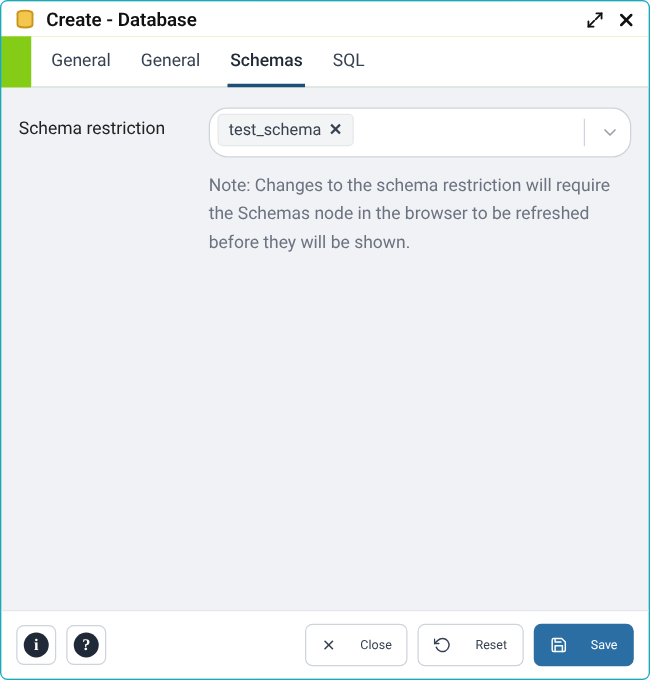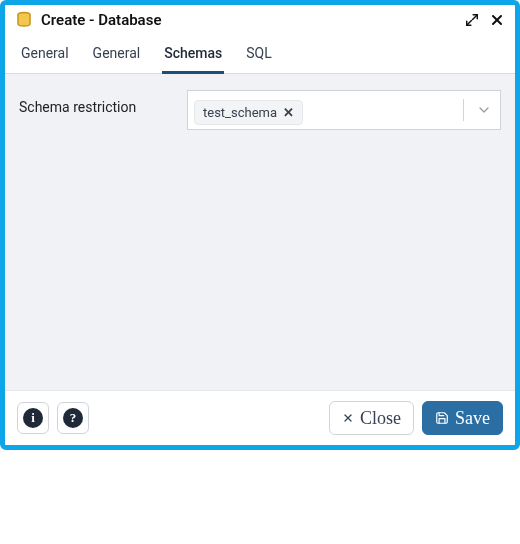--- a/index.html
+++ b/index.html
@@ -1,63 +1,64 @@
 <!DOCTYPE html>
 <html><head>
 <meta charset="utf-8">
 <style>
   * { box-sizing: border-box; margin: 0; padding: 0; }
   html, body { width: 520px; height: 544px; font-family: -apple-system, BlinkMacSystemFont, "Segoe UI", Roboto, Arial, sans-serif; font-size: 14px; color: #222; background: #fff; }
   .dialog {
-    width: 520px; height: 450px;
+    width: 520px; height: 544px;
     display: flex; flex-direction: column;
-    border: 5px solid #0ea5e9;
+    border: 1px solid #0ea5e9;
     border-radius: 6px;
     overflow: hidden;
     background: #84cc16;
   }
   .titlebar {
     display: flex; align-items: center; justify-content: space-between;
     padding: 6px 10px 4px 10px;
     background: #fff;
   }
   .titlebar-left { display: flex; align-items: center; gap: 8px; }
   .title-text { font-weight: 600; font-size: 15px; color: #111; }
   .titlebar-right { display: flex; align-items: center; gap: 10px; }
   .icon-btn { cursor: pointer; display: inline-flex; align-items: center; justify-content: center; }
   .tabs {
     display: flex; align-items: flex-end; gap: 20px;
     padding: 4px 14px 0 14px;
     border-bottom: 1px solid #d8dde3;
     background: #fff;
+    margin-left: 24px;
   }
   .tab {
     padding: 8px 2px 10px 2px;
     color: #374151; font-size: 14px;
     cursor: pointer;
     border-bottom: 3px solid transparent;
     margin-bottom: -1px;
   }
   .tab.active { color: #1f2937; border-bottom-color: #1e4f78; font-weight: 500; }
   .content {
     flex: 1 1 auto;
     background: #f1f2f5;
     padding: 16px 14px 14px 14px;
     overflow: auto;
   }
-  .form-row { display: flex; align-items: flex-start; gap: 28px; }
+  .form-row { display: flex; align-items: flex-start; gap: 12px; }
   .form-label { width: 140px; color: #222; font-size: 14px; line-height: 1.35; padding-top: 8px; }
   .field-col { flex: 1; }
   .select-wrap {
     position: relative;
     background: #fff;
     border: 1px solid #cfd4da;
-    border-radius: 0;
+    border-radius: 15px;
     min-height: 40px;
-    display: flex; align-items: flex-end;
+    display: flex; align-items: flex-start;
     padding: 4px 40px 4px 6px;
   }
   .chip {
     display: inline-flex; align-items: center; gap: 6px;
     background: #f3f4f6;
     border: 1px solid #e5e7eb;
     border-radius: 4px;
     padding: 4px 8px;
     font-size: 13px;
     color: #374151;
@@ -87,26 +88,25 @@
     display: flex; align-items: center; justify-content: center;
     cursor: pointer;
   }
   .circle-btn .dot {
     width: 20px; height: 20px; border-radius: 50%;
     background: #1f2937; color: #fff;
     display: flex; align-items: center; justify-content: center;
     font-weight: 700; font-size: 13px; font-family: Georgia, serif;
   }
   .btn {
-    display: inline-flex; align-items: center; gap: 6px;
+    display: inline-flex; align-items: center; gap: 19px;
     height: 34px; padding: 0 12px;
     border: 1px solid #cfd4da; border-radius: 6px;
-    background: #fff; color: #374151; font-size: 18px;
+    background: #fff; color: #374151; font-size: 10px;
     cursor: pointer;
-    font-family: Liberation Serif, serif;
   }
   .btn.primary {
     background: #2b6ea3; color: #fff; border-color: #2b6ea3; align-items: center;
   }
   svg { display: block; }
 </style>
 </head>
 <body>
 
 <div class="dialog">
@@ -156,20 +156,21 @@
             <span>test_schema</span>
             <span class="x">✕</span>
           </span>
           <span class="dd-divider"></span>
           <span class="dd-arrow">
             <svg width="16" height="16" viewBox="0 0 24 24" fill="none" stroke="#9aa0a8" stroke-width="2" stroke-linecap="round" stroke-linejoin="round">
               <polyline points="6 9 12 15 18 9"></polyline>
             </svg>
           </span>
         </div>
+        <div class="note">Note: Changes to the schema restriction will require the Schemas node in the browser to be refreshed before they will be shown.</div>
       </div>
     </div>
   </div>
 
   <div class="footer">
     <div class="circle-btn">
       <span class="dot">i</span>
     </div>
     <div class="circle-btn">
       <span class="dot">?</span>
@@ -177,20 +178,29 @@
     <div class="footer-spacer"></div>
     <div class="btn">
       <span>
         <svg width="12" height="12" viewBox="0 0 24 24" fill="none" stroke="#374151" stroke-width="2.5" stroke-linecap="round">
             <path d="M18 6L6 18"></path>
             <path d="M6 6l12 12"></path>
           </svg>
       </span>
       <span>Close</span>
     </div>
+    <div class="btn">
+      <span>
+        <svg width="14" height="14" viewBox="0 0 24 24" fill="none" stroke="#374151" stroke-width="2" stroke-linecap="round" stroke-linejoin="round">
+          <polyline points="1 4 1 10 7 10"></polyline>
+          <path d="M3.51 15a9 9 0 1 0 2.13-9.36L1 10"></path>
+        </svg>
+      </span>
+      <span>Reset</span>
+    </div>
     <div class="btn primary">
       <span>
         <svg width="14" height="14" viewBox="0 0 24 24" fill="none" stroke="#fff" stroke-width="2" stroke-linecap="round" stroke-linejoin="round">
           <path d="M19 21H5a2 2 0 0 1-2-2V5a2 2 0 0 1 2-2h11l5 5v11a2 2 0 0 1-2 2z"></path>
           <polyline points="17 21 17 13 7 13 7 21"></polyline>
           <polyline points="7 3 7 8 15 8"></polyline>
         </svg>
       </span>
       <span>Save</span>
     </div>

